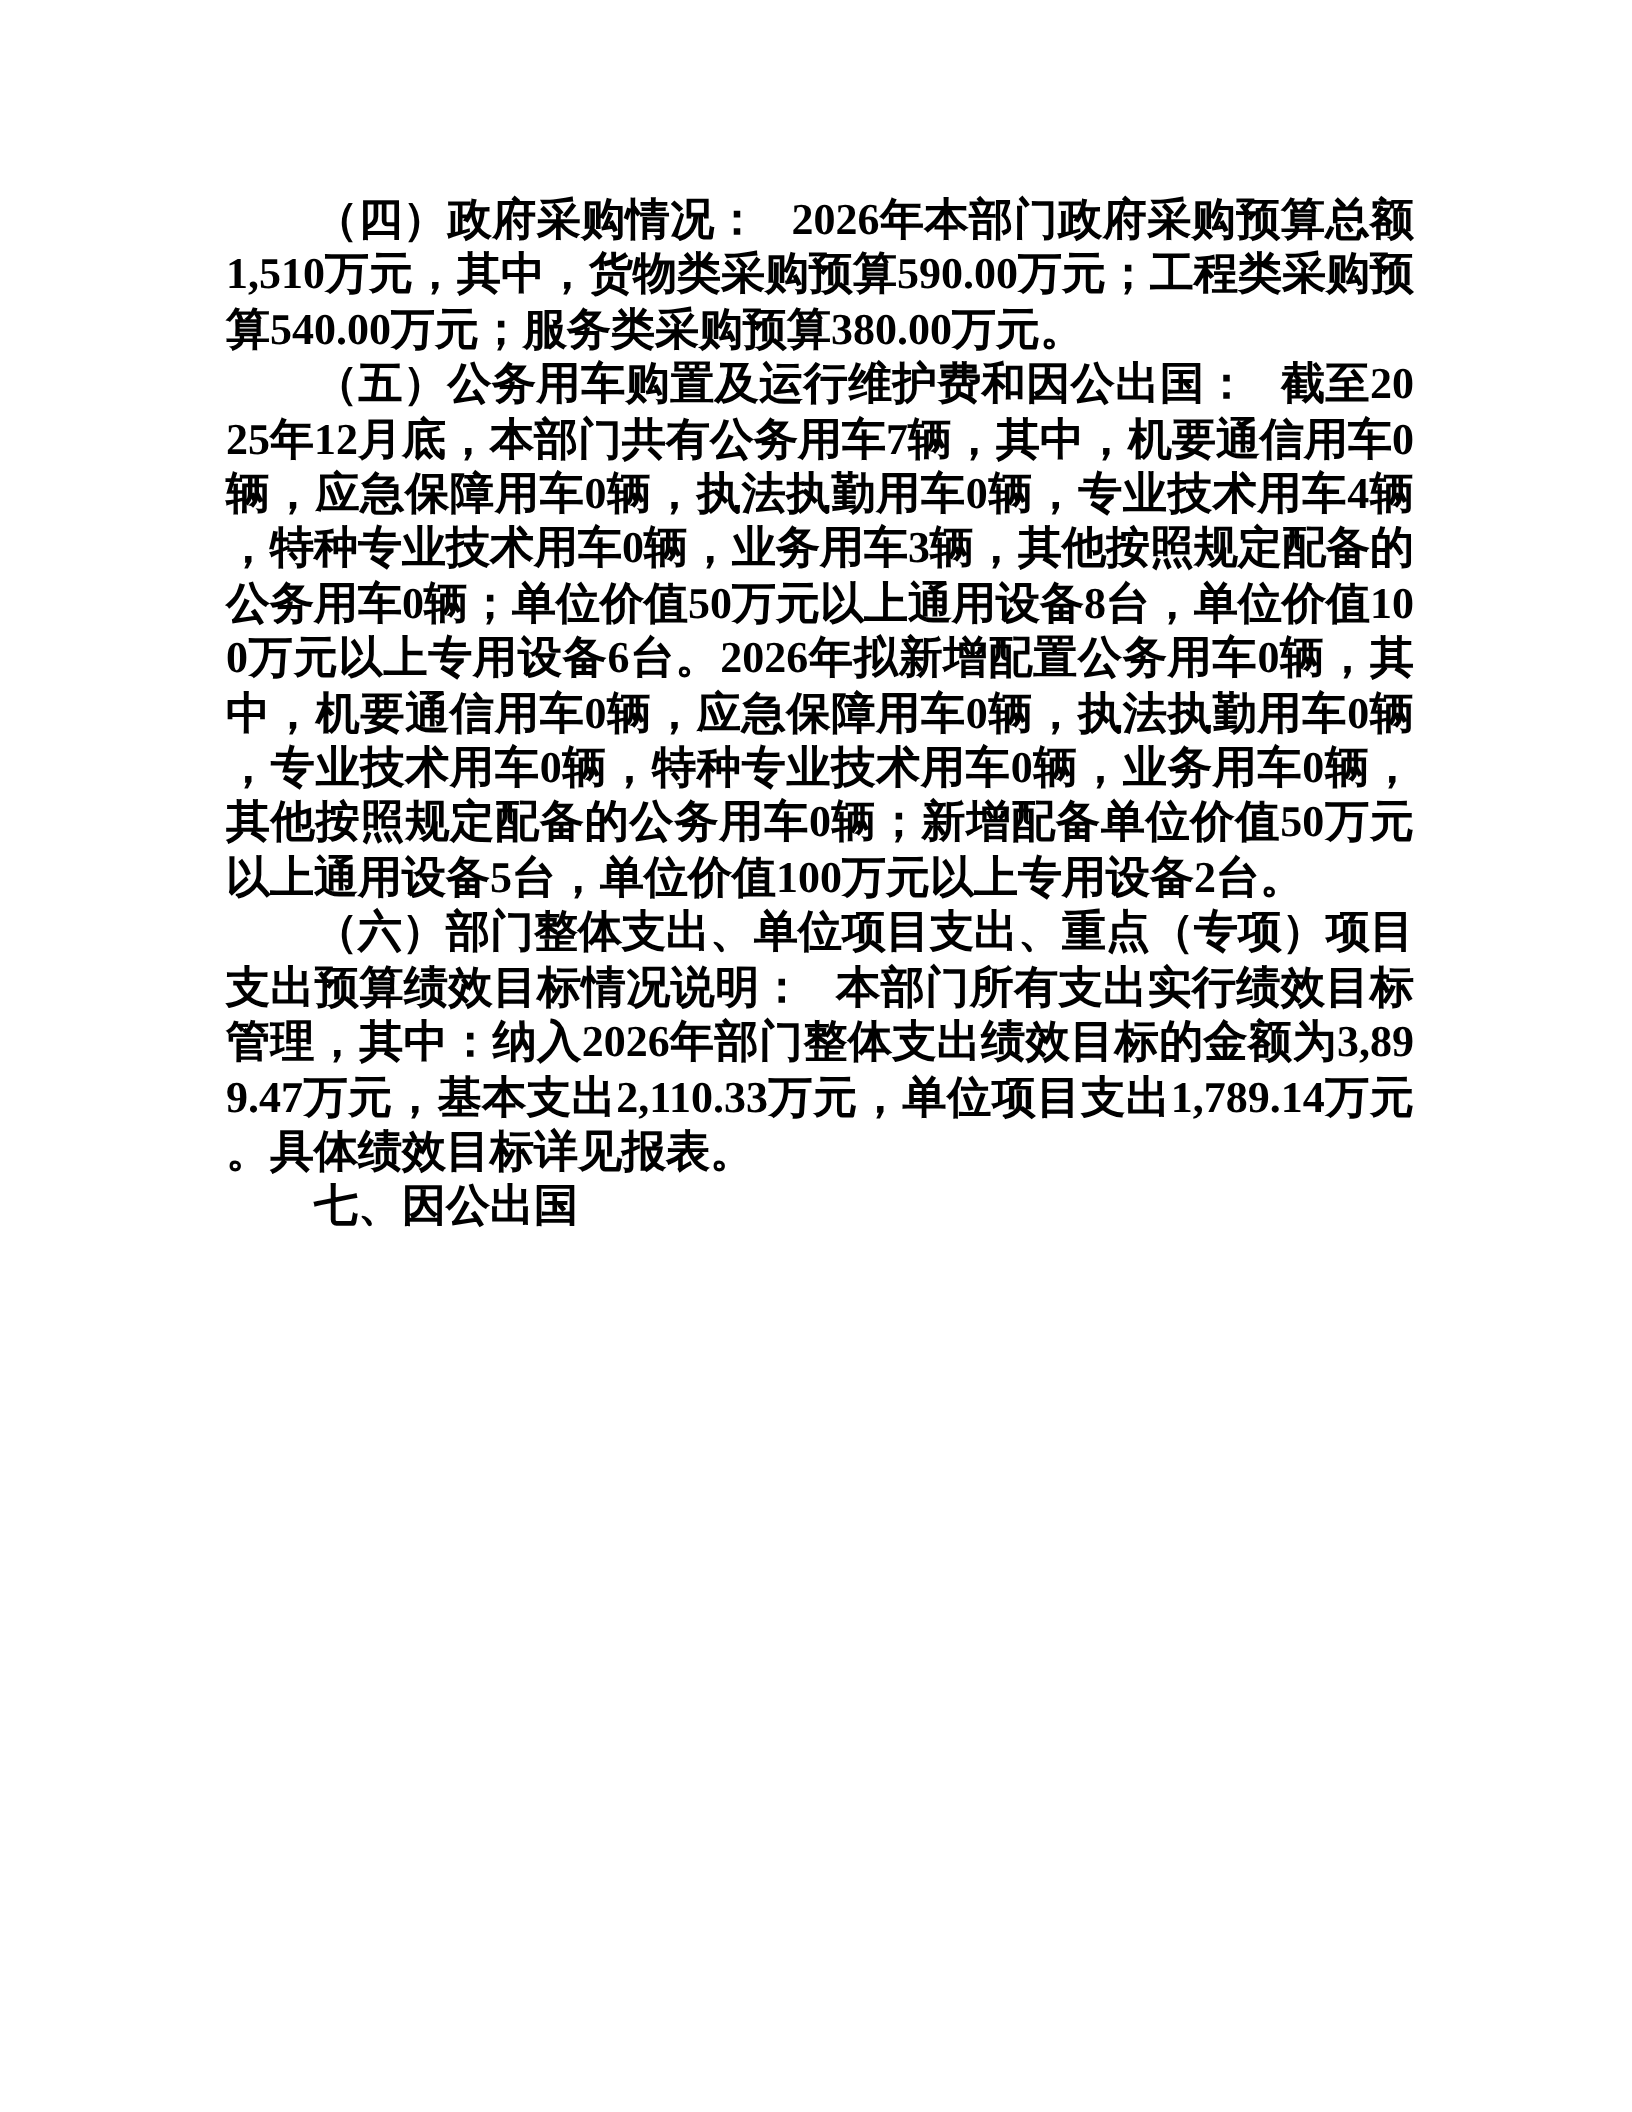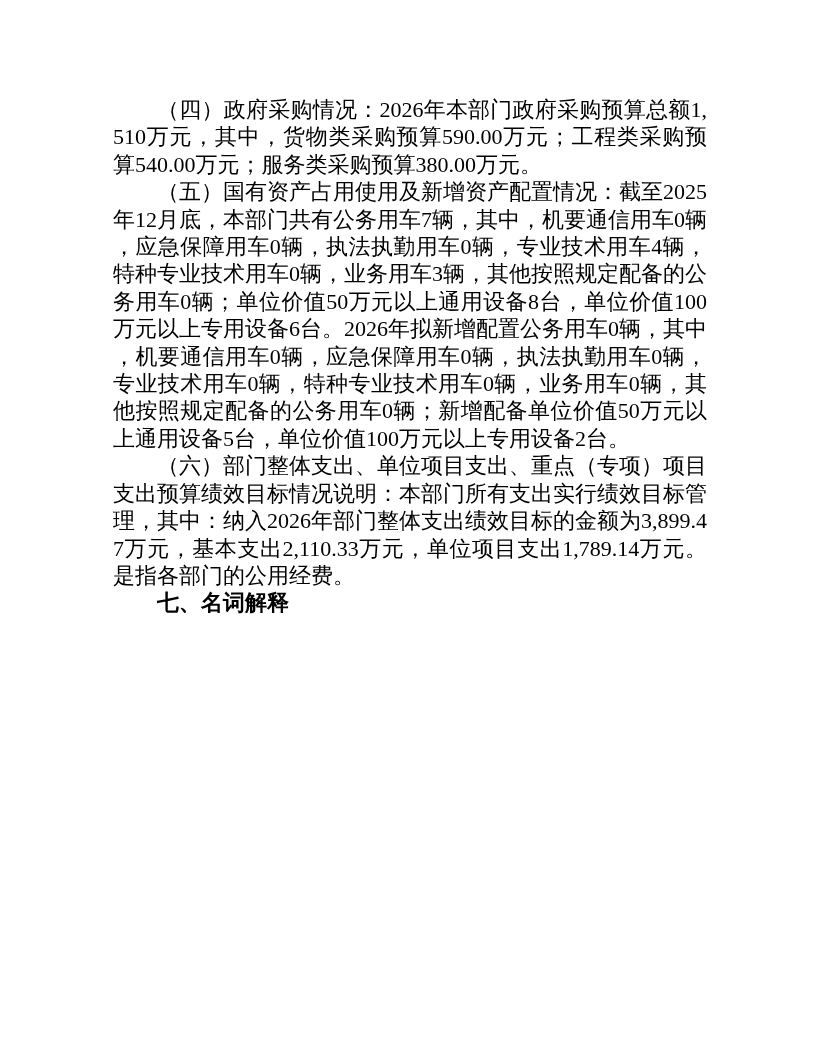--- a/index.html
+++ b/index.html
@@ -26,40 +26,41 @@
     text-justify: inter-character;
     word-break: break-all;
     line-break: anywhere;
   }
   .para {
     margin: 0;
     padding: 0;
     text-indent: 2em;
   }
   .para .lead {
-    font-weight: normal;
+    font-weight: bold;
   }
   .para .body {
-    font-weight: normal;
+    font-weight: bold;
+    margin-left: 16px;
   }
   .heading {
     margin: 0;
     padding: 0;
     text-indent: 2em;
     font-weight: bold;
   }
 </style>
 </head>
 <body>
 
 <div class="page">
 
   <p class="para"><span class="lead">（四）政府采购情况：</span><span class="body">2026年本部门政府采购预算总额1,510万元，其中，货物类采购预算590.00万元；工程类采购预算540.00万元；服务类采购预算380.00万元。</span></p>
 
-  <p class="para"><span class="lead">（五）国有资产占用使用及新增资产配置情况：</span><span class="body">截至2025年12月底，本部门共有公务用车7辆，其中，机要通信用车0辆，应急保障用车0辆，执法执勤用车0辆，专业技术用车4辆，特种专业技术用车0辆，业务用车3辆，其他按照规定配备的公务用车0辆；单位价值50万元以上通用设备8台，单位价值100万元以上专用设备6台。2026年拟新增配置公务用车0辆，其中，机要通信用车0辆，应急保障用车0辆，执法执勤用车0辆，专业技术用车0辆，特种专业技术用车0辆，业务用车0辆，其他按照规定配备的公务用车0辆；新增配备单位价值50万元以上通用设备5台，单位价值100万元以上专用设备2台。</span></p>
+  <p class="para"><span class="lead">（五）公务用车购置及运行维护费和因公出国：</span><span class="body">截至2025年12月底，本部门共有公务用车7辆，其中，机要通信用车0辆，应急保障用车0辆，执法执勤用车0辆，专业技术用车4辆，特种专业技术用车0辆，业务用车3辆，其他按照规定配备的公务用车0辆；单位价值50万元以上通用设备8台，单位价值100万元以上专用设备6台。2026年拟新增配置公务用车0辆，其中，机要通信用车0辆，应急保障用车0辆，执法执勤用车0辆，专业技术用车0辆，特种专业技术用车0辆，业务用车0辆，其他按照规定配备的公务用车0辆；新增配备单位价值50万元以上通用设备5台，单位价值100万元以上专用设备2台。</span></p>
 
-  <p class="para"><span class="lead">（六）部门整体支出、单位项目支出、重点（专项）项目支出预算绩效目标情况说明：</span><span class="body">本部门所有支出实行绩效目标管理，其中：纳入2026年部门整体支出绩效目标的金额为3,899.47万元，基本支出2,110.33万元，单位项目支出1,789.14万元。是指各部门的公用经费。</span></p>
+  <p class="para"><span class="lead">（六）部门整体支出、单位项目支出、重点（专项）项目支出预算绩效目标情况说明：</span><span class="body">本部门所有支出实行绩效目标管理，其中：纳入2026年部门整体支出绩效目标的金额为3,899.47万元，基本支出2,110.33万元，单位项目支出1,789.14万元。具体绩效目标详见报表。</span></p>
 
-  <p class="heading">七、名词解释</p>
+  <p class="heading">七、因公出国</p>
 
 
 
 </div>
 
 </body></html>

